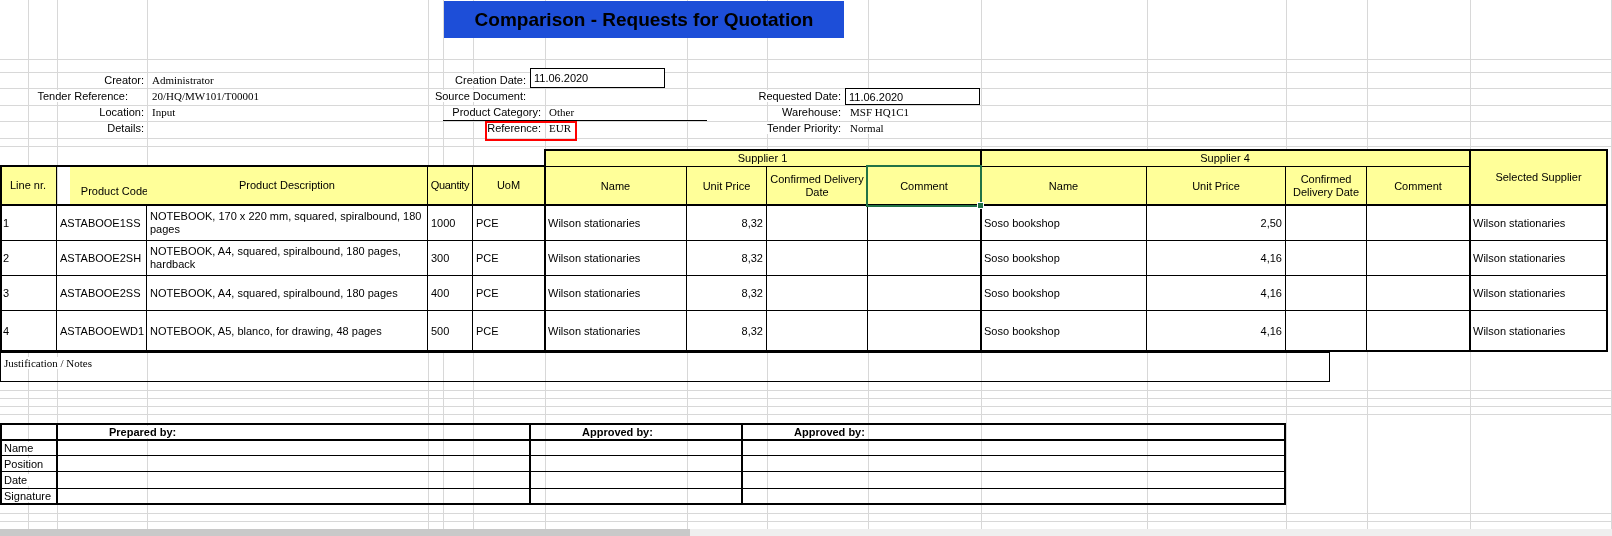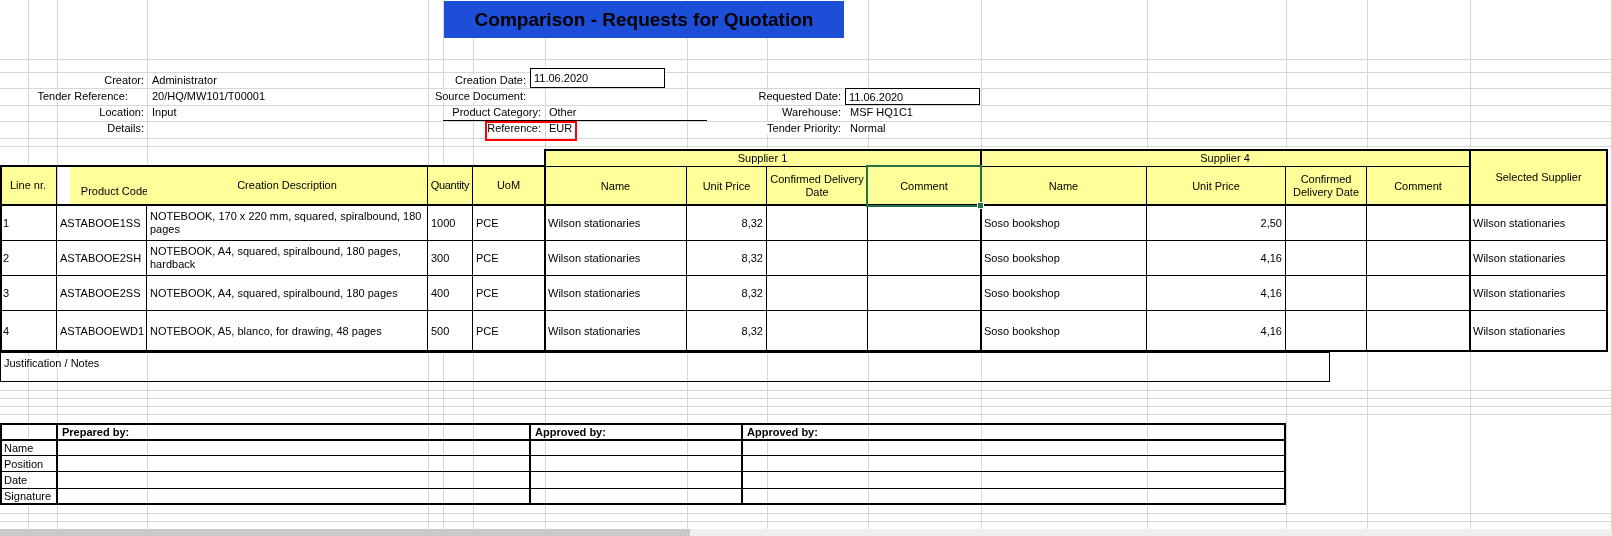--- a/index.html
+++ b/index.html
@@ -2,36 +2,36 @@
 <html><head>
 <meta charset="utf-8">
 <style>
   html,body{margin:0;padding:0;background:#fff;}
   .sheet{position:relative;width:1612px;height:536px;background:#ffffff;
          font-family:"Liberation Sans",sans-serif;font-size:11px;color:#000;overflow:hidden;}
   .sheet svg{position:absolute;left:0;top:0;}
   .abs{position:absolute;box-sizing:border-box;}
   .title-cell{position:absolute;background:#1d4ed8;font-weight:bold;font-size:19px;line-height:37px;text-align:center;white-space:nowrap;}
   .lbl{position:absolute;height:16px;line-height:16px;text-align:right;white-space:nowrap;}
-  .val{position:absolute;height:16px;line-height:16px;text-align:right;white-space:nowrap;}
+  .val{position:absolute;height:16px;line-height:16px;text-align:right;white-space:nowrap;font-family:Liberation Serif, serif;}
   .wsp{background:#fff;padding:0 2px;}
   .inputbox{position:absolute;box-sizing:border-box;background:#fff;border:1.5px solid #000;
             display:flex;align-items:center;padding-left:3px;}
   .redbox{position:absolute;box-sizing:border-box;border:2px solid #FF0000;background:transparent;z-index:6;}
   .cell{position:absolute;box-sizing:border-box;display:flex;align-items:center;
         border-right:1px solid #000;border-bottom:1px solid #000;background:#fff;
         padding:0 3px;line-height:1.18;overflow:hidden;}
   .cell.hdr{background:#FFFF99;justify-content:center;text-align:center;}
   .cell.right{justify-content:flex-end;}
   .cell.tight{padding:0;letter-spacing:-0.3px;}
   .blk{position:absolute;background:#000;}
   .sigbox{position:absolute;box-sizing:border-box;border:2px solid #000;background:transparent;}
   .notesbox{position:absolute;box-sizing:border-box;border:1px solid #000;background:transparent;}
   .siglbl{position:absolute;height:15px;line-height:15px;white-space:nowrap;}
-  .sighdr{position:absolute;height:15px;line-height:15px;font-weight:bold;white-space:nowrap;}
+  .sighdr{position:absolute;height:15px;line-height:15px;font-weight:bold;white-space:nowrap;margin-left:47px;}
   .selbox{position:absolute;box-sizing:border-box;border:2px solid #217346;z-index:5;}
   .selhandle{position:absolute;width:7px;height:7px;background:#217346;border:1px solid #fff;box-sizing:border-box;z-index:6;}
   .strip{position:absolute;}
 </style>
 </head>
 <body>
 
 <div class="sheet" id="sheet">
 
   <svg id="grid" width="1612" height="536">
@@ -62,21 +62,21 @@
       <line y1="398.5" y2="398.5" x1="0" x2="1612" stroke="#D8D8D8" stroke-width="1"></line>
       <line y1="406.5" y2="406.5" x1="0" x2="1612" stroke="#D8D8D8" stroke-width="1"></line>
       <line y1="414.5" y2="414.5" x1="0" x2="1612" stroke="#D8D8D8" stroke-width="1"></line>
       <line y1="513.5" y2="513.5" x1="0" x2="1612" stroke="#D8D8D8" stroke-width="1"></line>
       <line y1="521.5" y2="521.5" x1="0" x2="1612" stroke="#D8D8D8" stroke-width="1"></line>
     </svg>
 
   <div id="tablelayer">
       <div class="cell hdr" style="left: 0px; top: 166px; width: 57px; height: 40px;">Line nr.</div>
       <div class="cell hdr" style="left: 70px; top: 166px; width: 90px; height: 52px;">Product Code</div>
-      <div class="cell hdr" style="left: 147px; top: 166px; width: 281px; height: 40px;">Creation Description</div>
+      <div class="cell hdr" style="left: 147px; top: 166px; width: 281px; height: 40px;">Product Description</div>
       <div class="cell hdr tight" style="left: 428px; top: 166px; width: 45px; height: 40px;">Quantity</div>
       <div class="cell hdr" style="left: 473px; top: 166px; width: 72px; height: 40px;">UoM</div>
       <div class="cell hdr" style="left: 545px; top: 150px; width: 436px; height: 17px;">Supplier 1</div>
       <div class="cell hdr" style="left: 981px; top: 150px; width: 489px; height: 17px;">Supplier 4</div>
       <div class="cell hdr" style="left: 545px; top: 167px; width: 142px; height: 39px;">Name</div>
       <div class="cell hdr" style="left: 981px; top: 167px; width: 166px; height: 39px;">Name</div>
       <div class="cell hdr" style="left: 687px; top: 167px; width: 80px; height: 39px;">Unit Price</div>
       <div class="cell hdr" style="left: 1147px; top: 167px; width: 139px; height: 39px;">Unit Price</div>
       <div class="cell hdr" style="left: 767px; top: 167px; width: 101px; height: 39px;">Confirmed Delivery Date</div>
       <div class="cell hdr" style="left: 1286px; top: 167px; width: 81px; height: 39px;">Confirmed Delivery Date</div>

